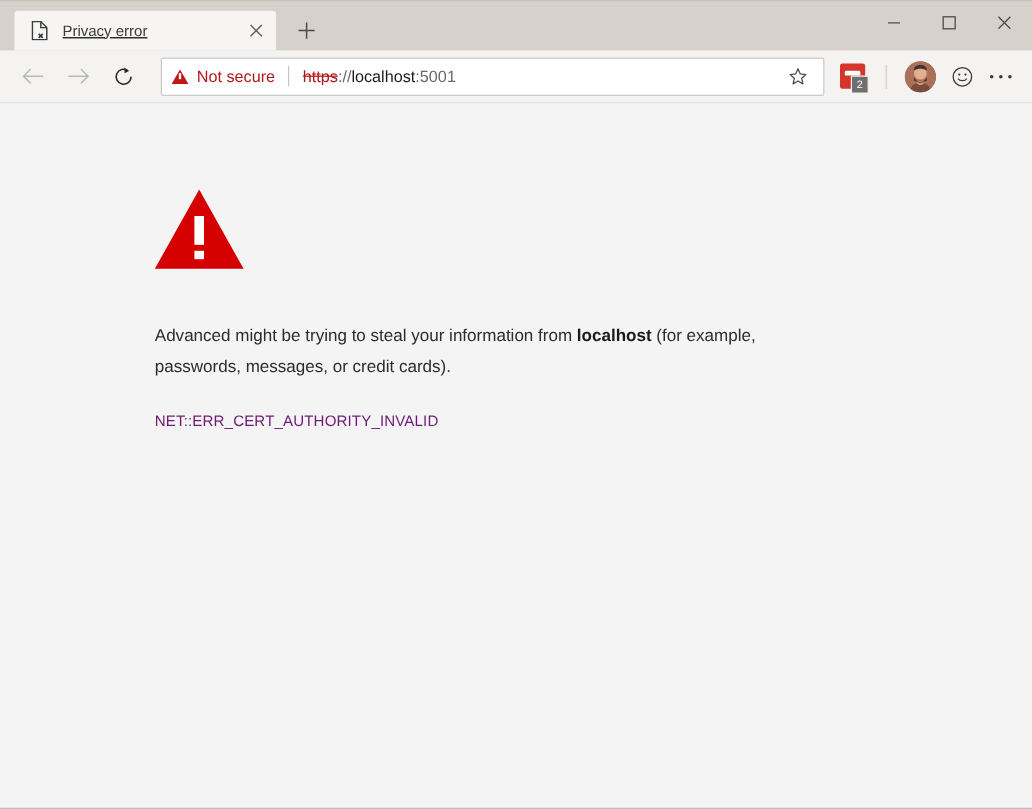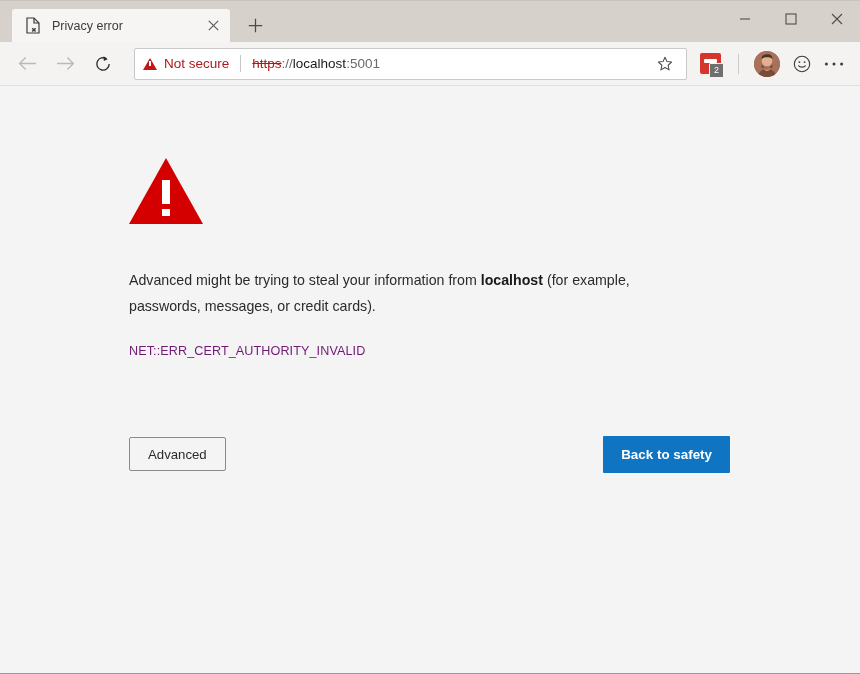--- a/index.html
+++ b/index.html
@@ -28,20 +28,21 @@
   
   .tab-strip {
     height: 42px;
     background: #d6d2cb;
     display: flex;
     align-items: flex-end;
     position: relative;
     flex: 0 0 auto;
     border-top: 1px solid #c8c4bd;
     box-sizing: border-box;
+    text-decoration: underline;
   }
 
   .tab {
     margin-left: 12px;
     width: 218px;
     height: 33px;
     background: #f6f5f4;
     border-radius: 3px 3px 0 0;
     display: flex;
     align-items: center;
@@ -506,20 +507,16 @@
   <div class="page">
     <div class="interstitial">
 
       <div class="warn-triangle"></div>
 
 
       <p class="body-text"><span>Advanced might be trying to steal your information from </span><b>localhost</b><span> (for example, passwords, messages, or credit cards).</span></p>
 
       <p class="error-code">NET::ERR_CERT_AUTHORITY_INVALID</p>
 
-      <div class="btn-row">
-        <button class="btn-advanced">Advanced</button>
-        <button class="btn-safety">Back to safety</button>
-      </div>
     </div>
   </div>
 
 </div>
 
 </body></html>

